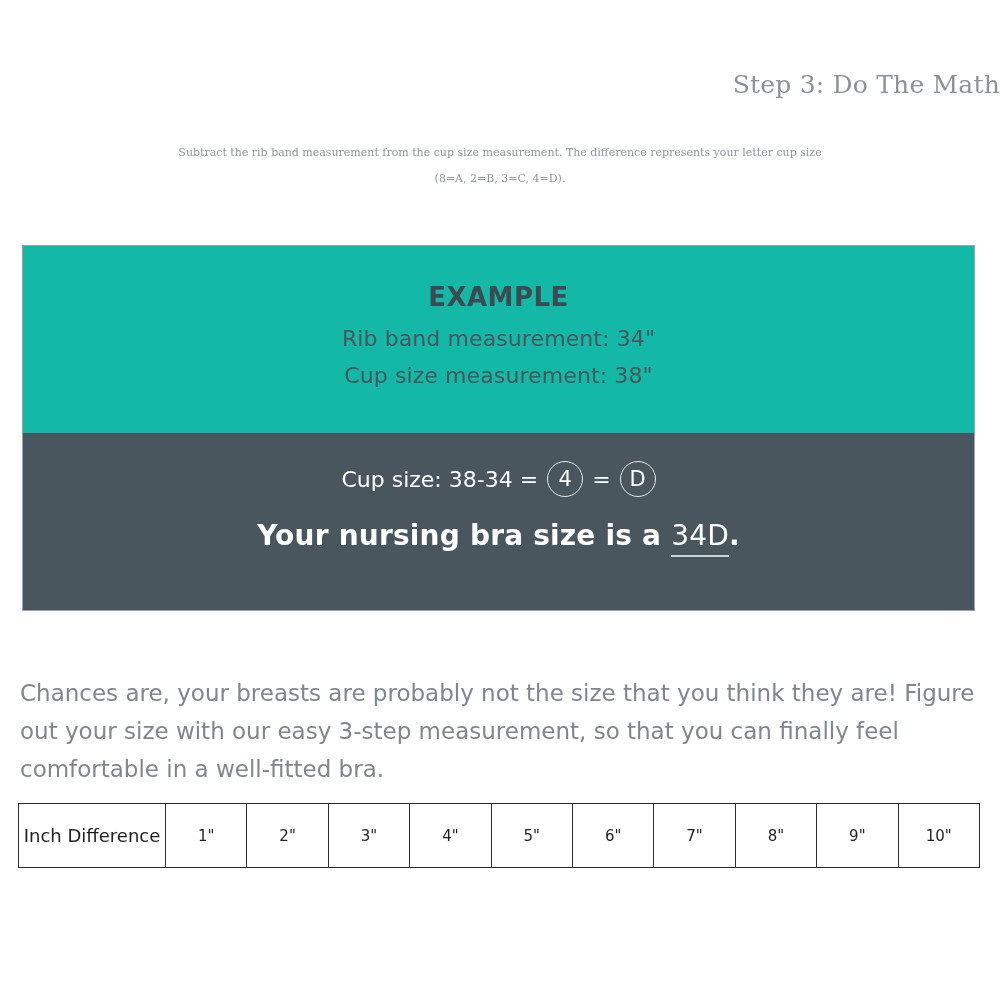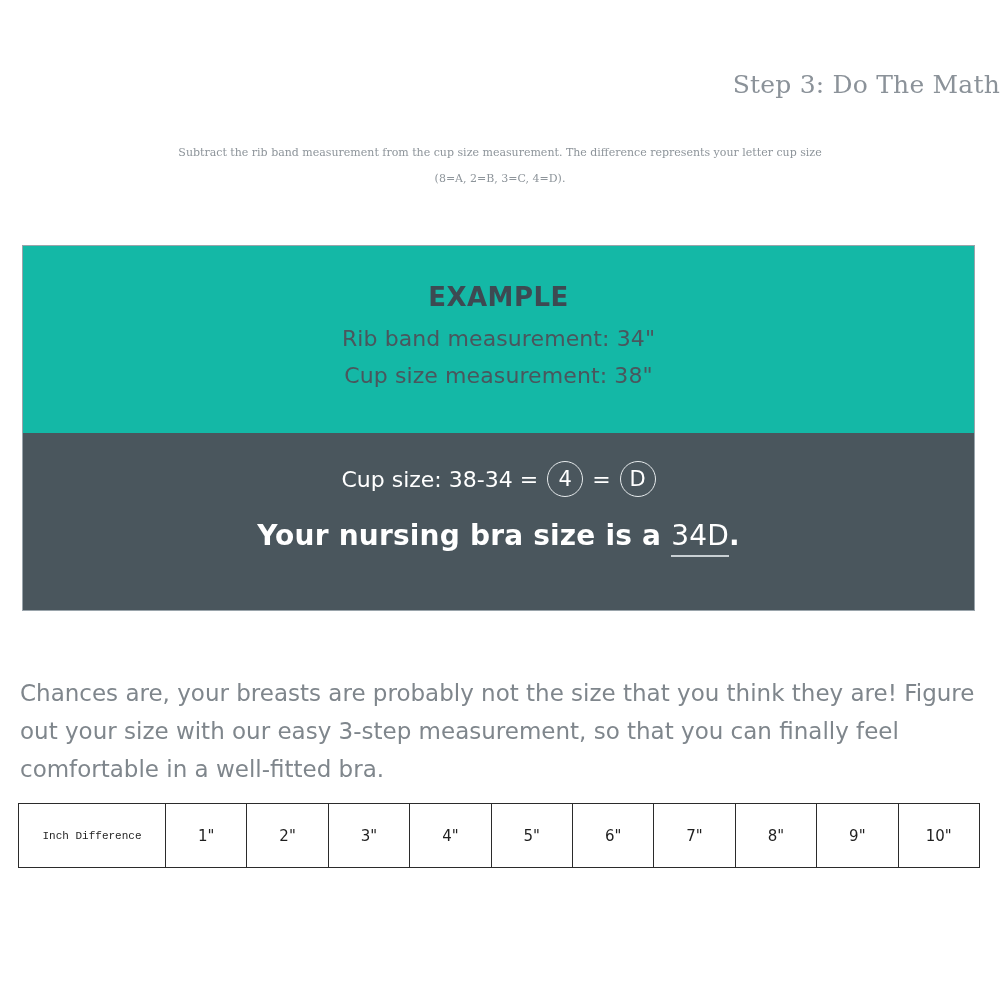--- a/index.html
+++ b/index.html
@@ -152,22 +152,21 @@
     height: 61px;
     text-align: center;
     vertical-align: middle;
     font-family: "DejaVu Sans", sans-serif;
     font-size: 15px;
     color: #1f1f1f;
     position: relative;
   }
   .size-table td.rowlabel {
     width: 144px;
-    font-size: 11px;
-    font-family: Liberation Mono, monospace;
+    font-size: 18px;
   }
   .red-speck {
     position: absolute;
     top: 12px;
     left: 50%;
     margin-left: -2px;
     width: 4px;
     height: 4px;
     background: #d9574f;
     border-radius: 50%;

